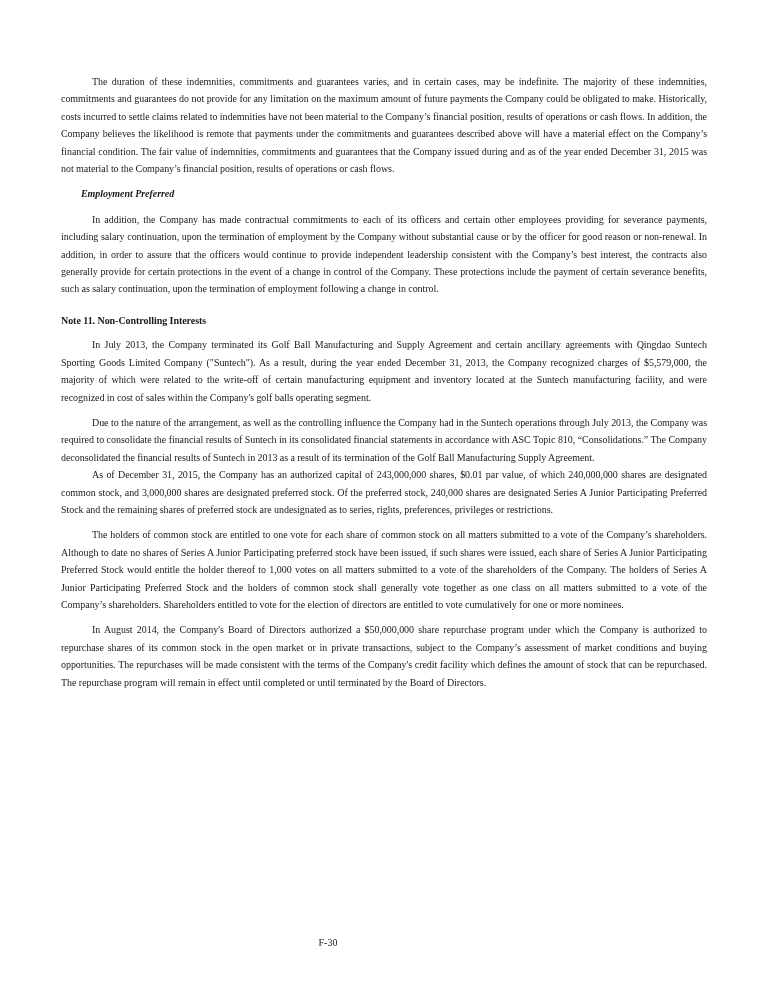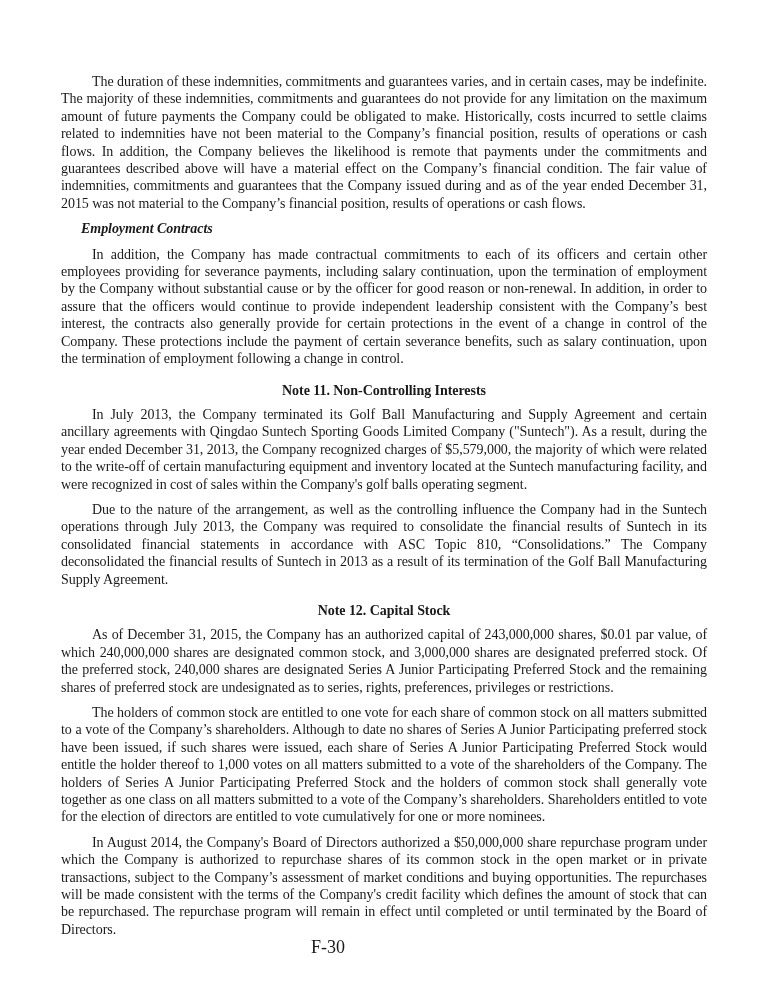--- a/index.html
+++ b/index.html
@@ -9,65 +9,64 @@
       position: relative;
       overflow: hidden;
       font-family: "Liberation Serif", "DejaVu Serif", serif;
       color: #1a1a1a;
     }
     .page {
       position: absolute;
       left: 61px;
       top: 73px;
       width: 646px;
-      font-size: 14px;
+      font-size: 10px;
       line-height: 17.4px;
       letter-spacing: -0.05px;
     }
     p {
       margin: 0;
       text-align: justify;
       text-indent: 31px;
     }
     .gap-after { margin-bottom: 8px; }
     .sub-heading {
       font-weight: bold;
       font-style: italic;
       margin: 0 0 8px 20px;
       text-indent: 0;
     }
     .note-heading {
       font-weight: bold;
       margin: 0 0 7px 0;
     }
-    .sec-gap { margin-top: 14px; text-align: center; }
+    .sec-gap { margin-top: 14px; }
     .page-number {
       position: absolute;
       top: 937px;
       left: 0;
       width: 656px;
       text-align: center;
-      font-size: 18px;
+      font-size: 10px;
     }
   </style>
 </head>
 <body>
 
 <div class="page">
 
   <p class="gap-after">The duration of these indemnities, commitments and guarantees varies, and in certain cases, may be indefinite. The majority of these indemnities, commitments and guarantees do not provide for any limitation on the maximum amount of future payments the Company could be obligated to make. Historically, costs incurred to settle claims related to indemnities have not been material to the Company’s financial position, results of operations or cash flows. In addition, the Company believes the likelihood is remote that payments under the commitments and guarantees described above will have a material effect on the Company’s financial condition. The fair value of indemnities, commitments and guarantees that the Company issued during and as of the year ended December 31, 2015 was not material to the Company’s financial position, results of operations or cash flows.</p>
 
-  <div class="sub-heading">Employment Contracts</div>
+  <div class="sub-heading">Employment Preferred</div>
   <p>In addition, the Company has made contractual commitments to each of its officers and certain other employees providing for severance payments, including salary continuation, upon the termination of employment by the Company without substantial cause or by the officer for good reason or non-renewal. In addition, in order to assure that the officers would continue to provide independent leadership consistent with the Company’s best interest, the contracts also generally provide for certain protections in the event of a change in control of the Company. These protections include the payment of certain severance benefits, such as salary continuation, upon the termination of employment following a change in control.</p>
 
   <div class="note-heading sec-gap">Note 11. Non-Controlling Interests</div>
   <p class="gap-after">In July 2013, the Company terminated its Golf Ball Manufacturing and Supply Agreement and certain ancillary agreements with Qingdao Suntech Sporting Goods Limited Company ("Suntech").  As a result, during the year ended December 31, 2013, the Company recognized charges of $5,579,000, the majority of which were related to the write-off of certain manufacturing equipment and inventory located at the Suntech manufacturing facility, and were recognized in cost of sales within the Company's golf balls operating segment.</p>
   <p>Due to the nature of the arrangement, as well as the controlling influence the Company had in the Suntech operations through July 2013, the Company was required to consolidate the financial results of Suntech in its consolidated financial statements in accordance with ASC Topic 810, “Consolidations.” The Company deconsolidated the financial results of Suntech in 2013 as a result of its termination of the Golf Ball Manufacturing Supply Agreement.</p>
 
-  <div class="note-heading sec-gap">Note 12. Capital Stock</div>
   <p class="gap-after">As of December 31, 2015, the Company has an authorized capital of 243,000,000 shares, $0.01 par value, of which 240,000,000 shares are designated common stock, and 3,000,000 shares are designated preferred stock. Of the preferred stock, 240,000 shares are designated Series A Junior Participating Preferred Stock and the remaining shares of preferred stock are undesignated as to series, rights, preferences, privileges or restrictions.</p>
   <p class="gap-after">The holders of common stock are entitled to one vote for each share of common stock on all matters submitted to a vote of the Company’s shareholders.   Although to date no shares of Series A Junior Participating preferred stock have been issued, if such shares were issued, each share of Series A Junior Participating Preferred Stock would entitle the holder thereof to 1,000 votes on all matters submitted to a vote of the shareholders of the Company.  The holders of Series A Junior Participating Preferred Stock and the holders of common stock shall generally vote together as one class on all matters submitted to a vote of the Company’s shareholders. Shareholders entitled to vote for the election of directors are entitled to vote cumulatively for one or more nominees.</p>
 
   <p class="gap-after">In August 2014, the Company's Board of Directors authorized a $50,000,000 share repurchase program under which the Company is authorized to repurchase shares of its common stock in the open market or in private transactions, subject to the Company’s assessment of market conditions and buying opportunities.  The repurchases will be made consistent with the terms of the Company's credit facility which defines the amount of stock that can be repurchased.  The repurchase program will remain in effect until completed or until terminated by the Board of Directors.</p>
 
 </div>
 
 <div class="page-number">F-30</div>
 
 </body></html>

